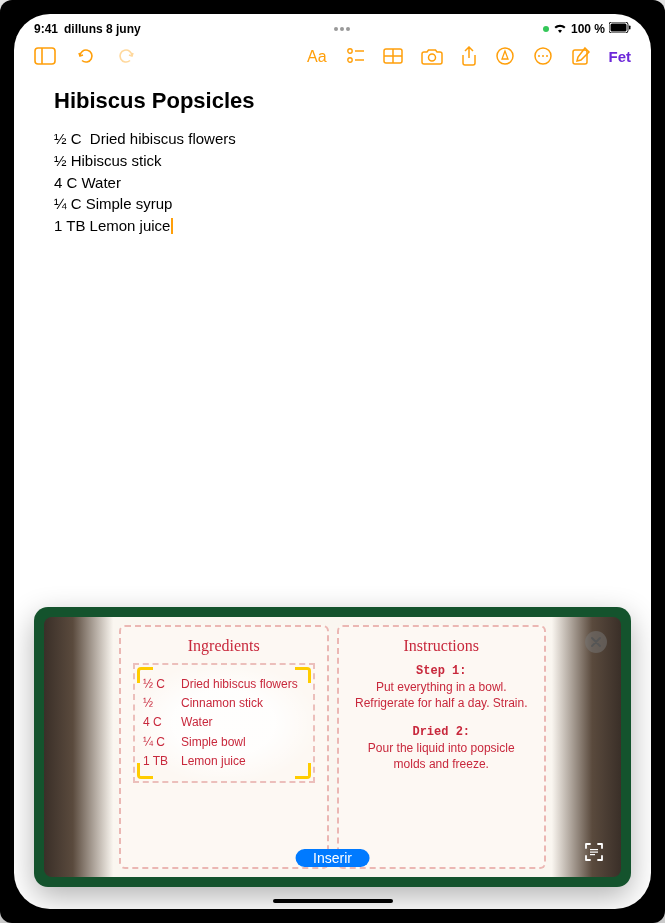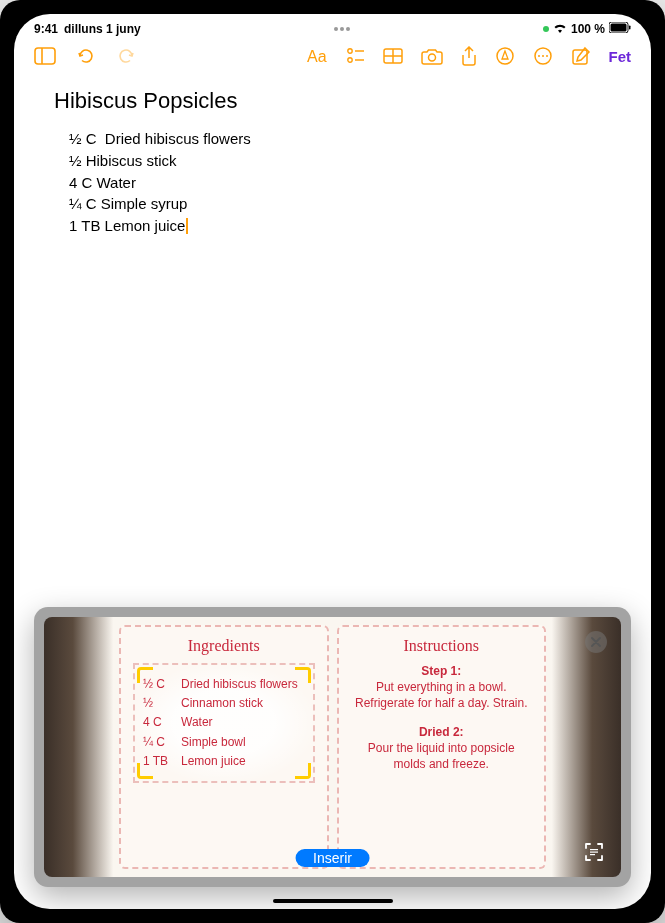--- a/index.html
+++ b/index.html
@@ -8,21 +8,21 @@
       justify-content: center;
       align-items: center;
       min-height: 100vh;
       background: #f0f0f0;
       font-family: -apple-system, BlinkMacSystemFont, 'Segoe UI', sans-serif;
     }
     .device {
       width: 665px;
       height: 923px;
       background: #000;
-      border-radius: 20px;
+      border-radius: 12px;
       padding: 14px;
       box-shadow: 0 20px 60px rgba(0,0,0,0.4);
     }
     .screen {
       width: 100%;
       height: 100%;
       background: #fff;
       border-radius: 36px;
       overflow: hidden;
       position: relative;
@@ -72,45 +72,44 @@
       font-weight: 600;
       cursor: pointer;
     }
     .note-content {
       flex: 1;
       padding: 12px 40px;
       overflow: hidden;
     }
     .note-title {
       font-size: 22px;
-      font-weight: 400;
+      font-weight: 700;
       margin-bottom: 14px;
     }
     .note-body {
       font-size: 15px;
       line-height: 1.45;
       color: #000;
-      margin-left: 15px;
     }
     .note-body div { white-space: pre; }
     .cursor {
       display: inline-block;
       width: 2px;
       height: 16px;
       background: #ff9f0a;
       vertical-align: text-bottom;
       margin-left: 1px;
     }
     .scan-panel {
       position: absolute;
       bottom: 22px;
       left: 20px;
       right: 20px;
       height: 280px;
-      background: #a3a3a3;
+      background: #14532d;
       border-radius: 14px;
       padding: 10px;
       box-shadow: 0 10px 30px rgba(0,0,0,0.3);
     }
     .scan-viewport {
       width: 100%;
       height: 100%;
       border-radius: 8px;
       position: relative;
       overflow: hidden;
@@ -175,21 +174,21 @@
     }
     .ing-amt { width: 38px; flex-shrink: 0; }
     .ing-name { flex: 1; }
     .instr-block {
       text-align: center;
       color: #c8283c;
       font-size: 12px;
       margin-bottom: 12px;
       line-height: 1.35;
     }
-    .instr-title { font-weight: 700; display: block; }
+    .instr-title { font-weight: 700; display: block; font-family: Liberation Mono, monospace; }
     .close-btn {
       position: absolute;
       top: 14px;
       right: 14px;
       width: 22px;
       height: 22px;
       border-radius: 50%;
       background: rgba(120,120,120,0.5);
       color: #444;
       display: flex;
@@ -237,21 +236,21 @@
   </style>
 </head>
 <body>
 
 <div class="device">
   <div class="screen">
 
     <div class="status-bar">
       <div class="status-left">
         <span>9:41</span>
-        <span>dilluns 1 juny</span>
+        <span>dilluns 8 juny</span>
       </div>
       <div class="pill-icon">
         <span class="dot"></span>
           <span class="dot"></span>
           <span class="dot"></span>
       </div>
       <div class="status-right">
         <span class="green-dot"></span>
         <span>
           <svg width="14" height="10" viewBox="0 0 14 10">

